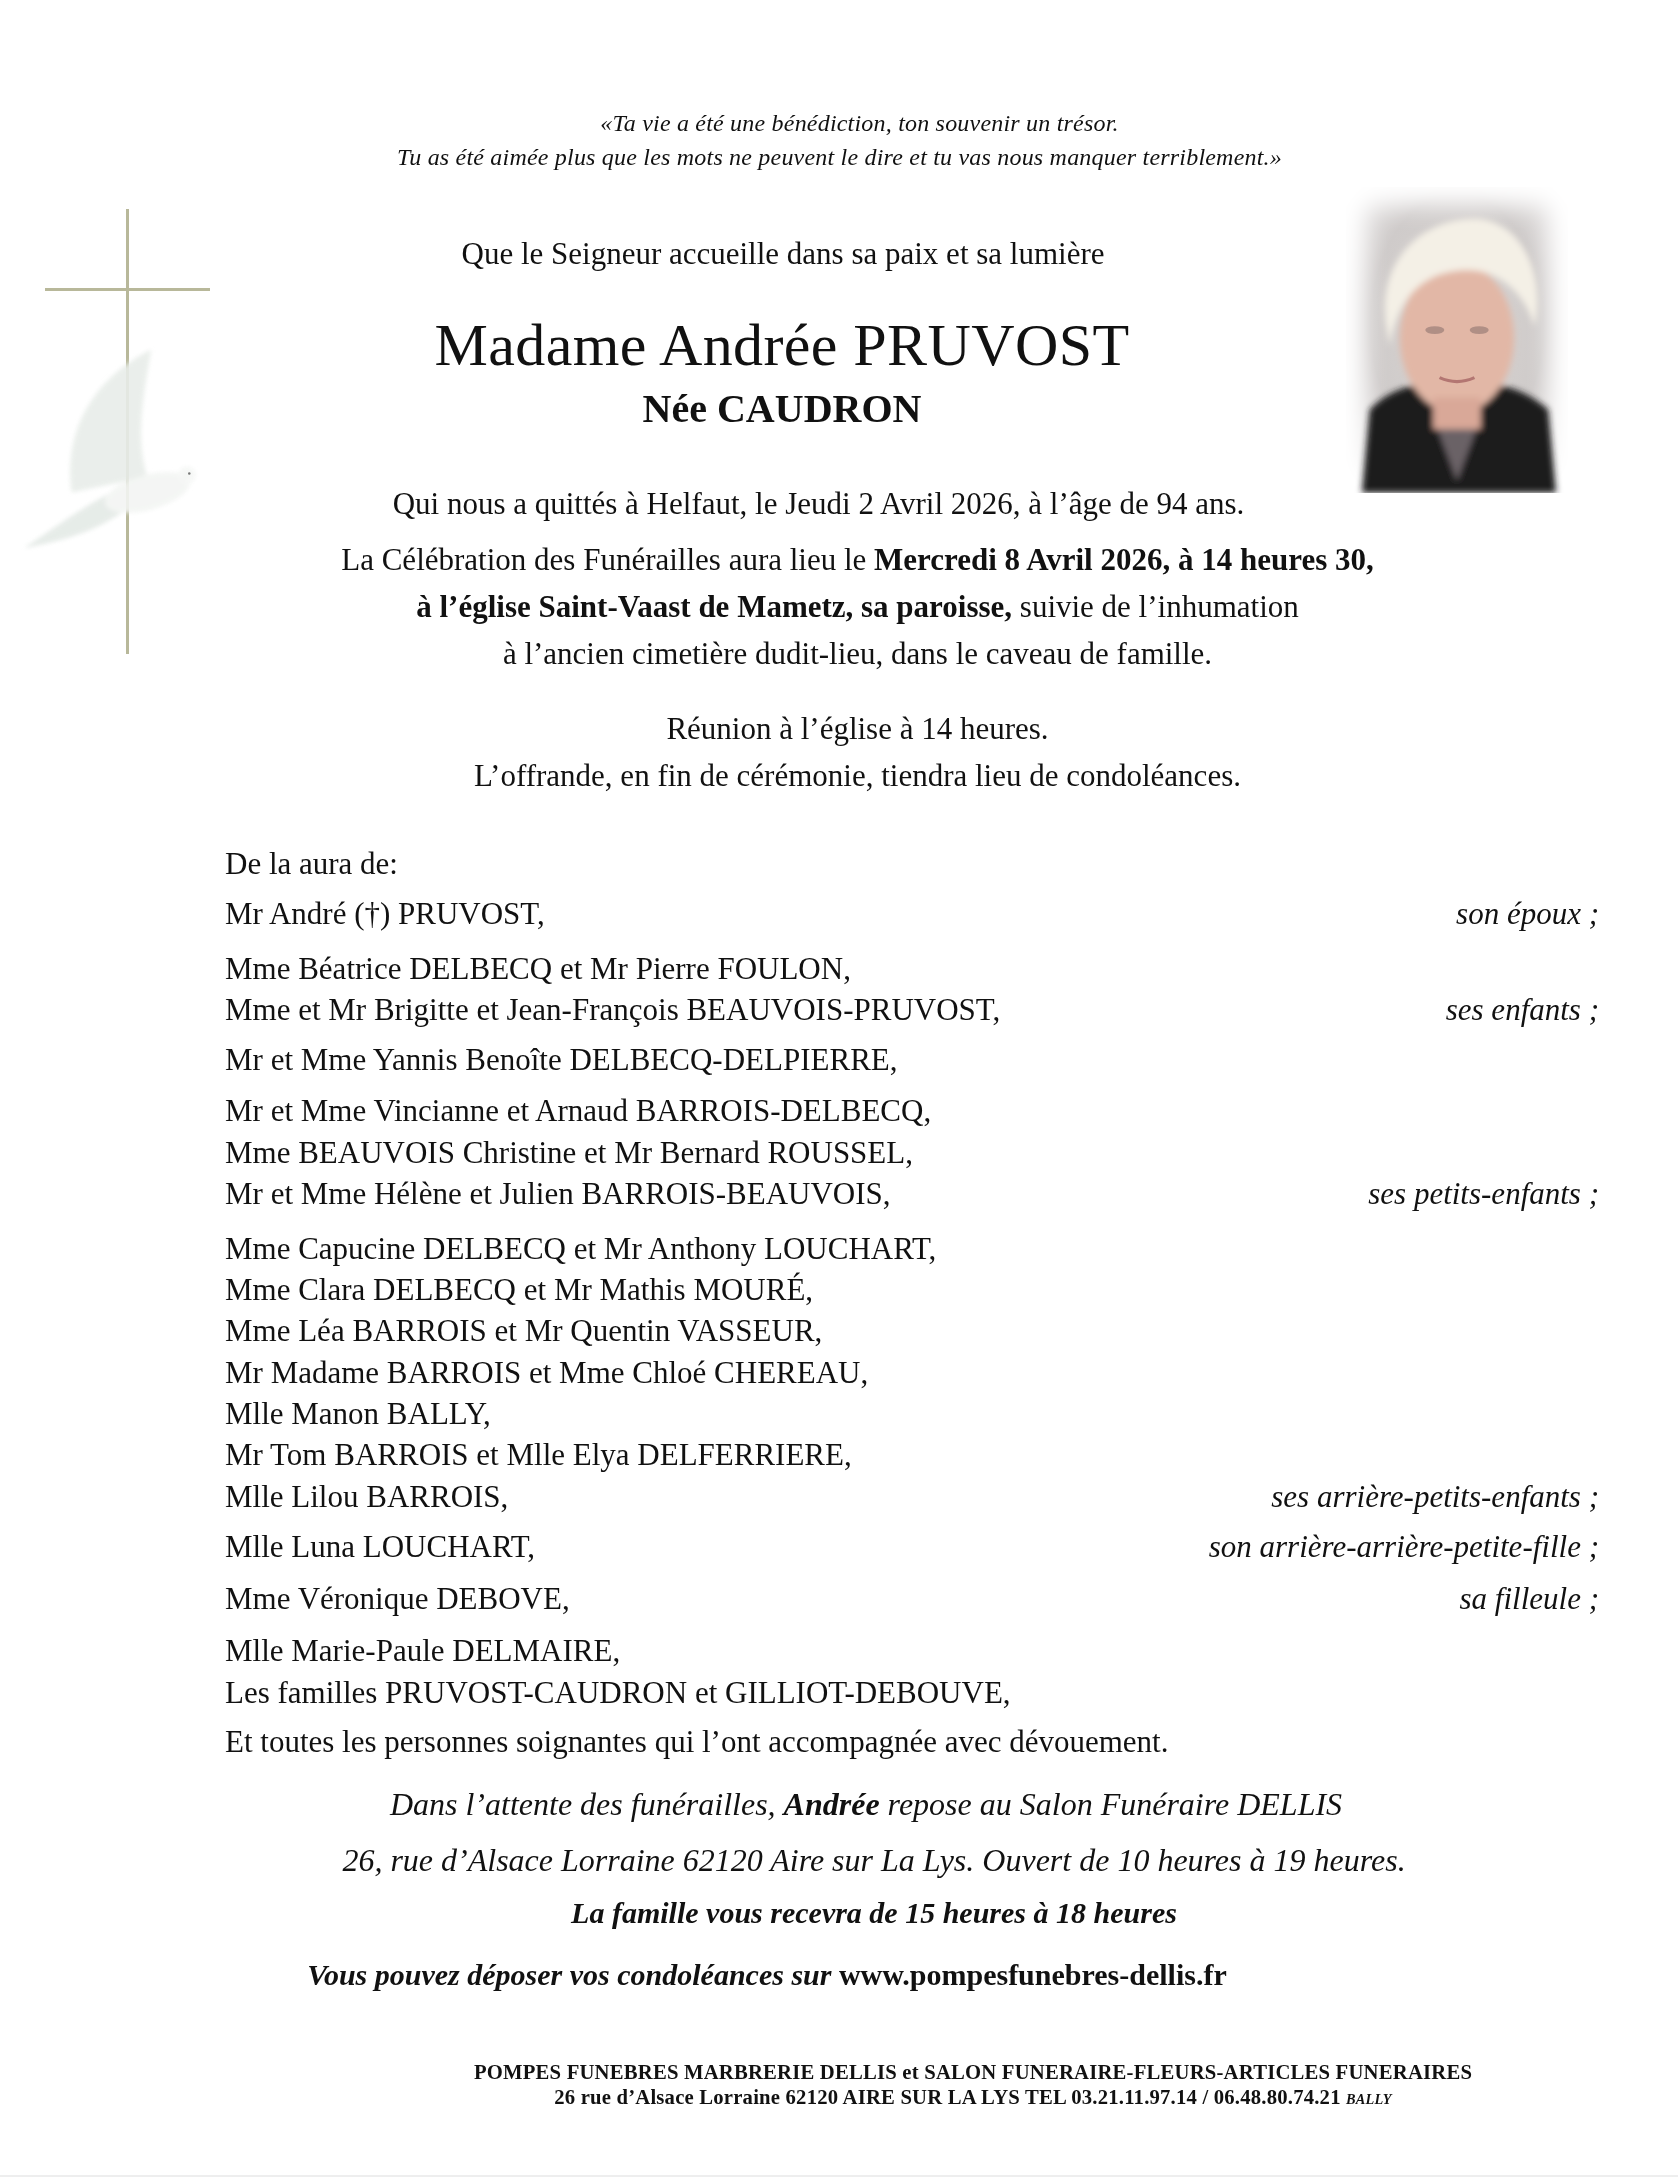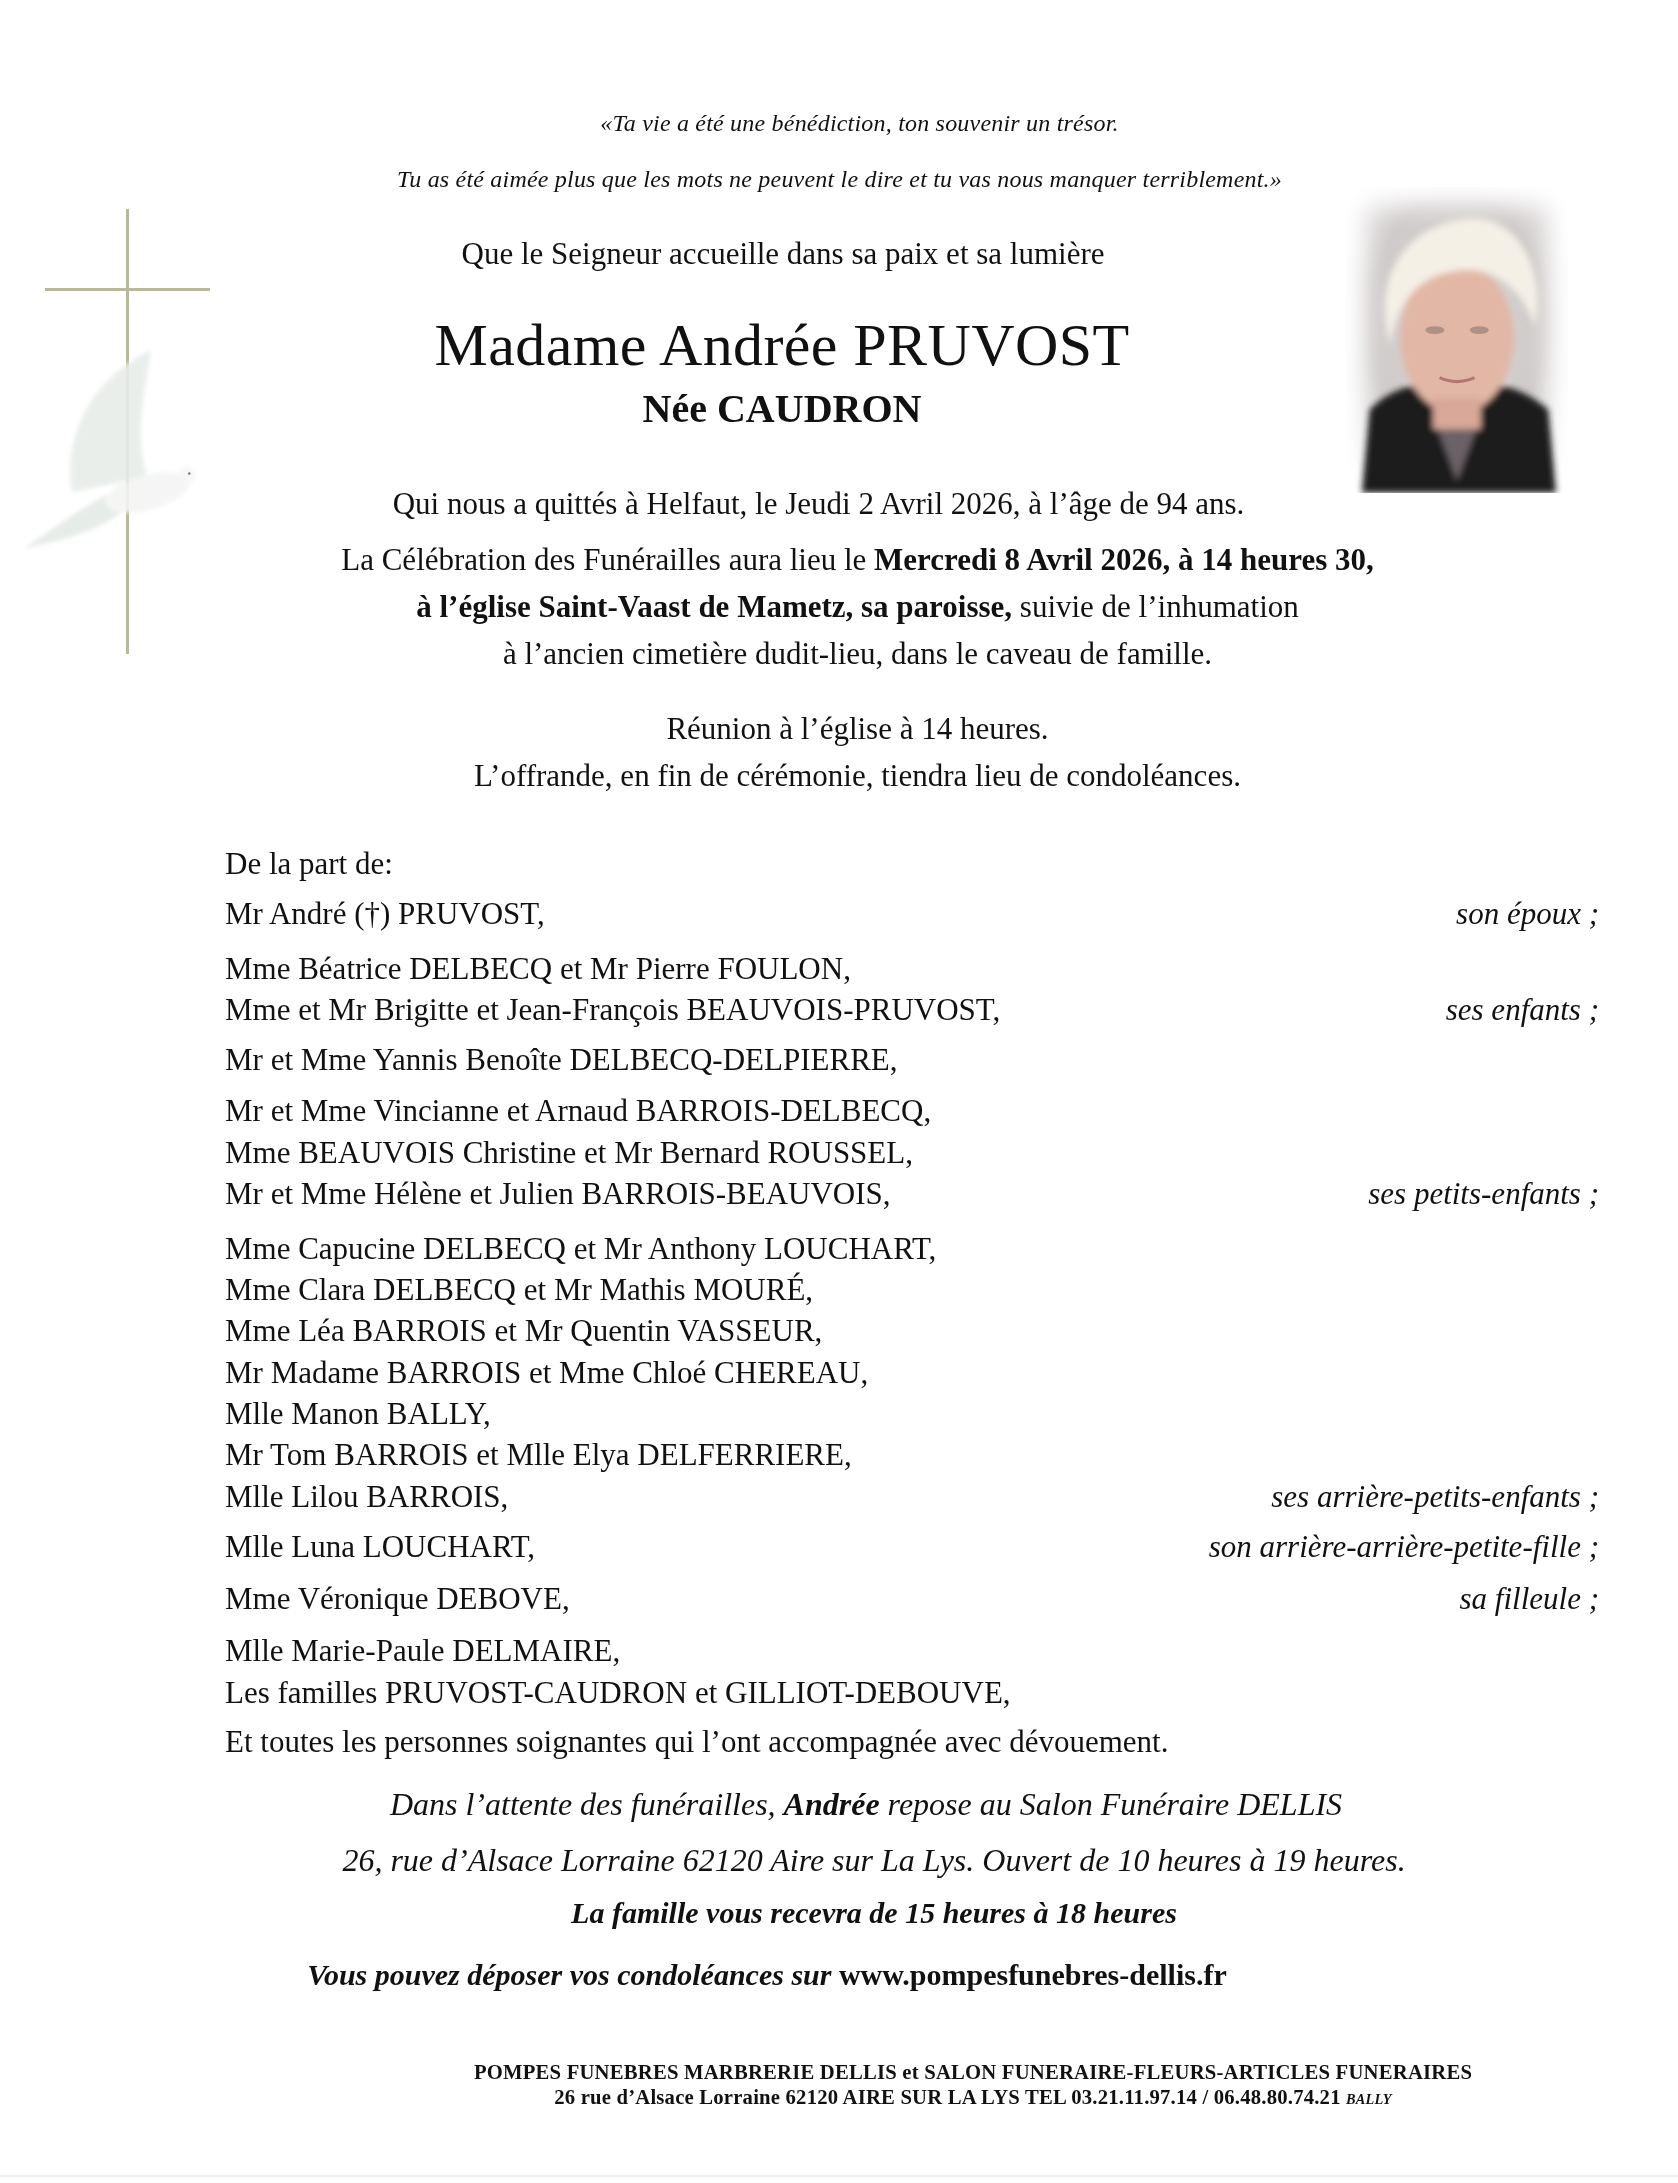--- a/index.html
+++ b/index.html
@@ -128,21 +128,21 @@
       top: 2175px;
       width: 1679px;
       height: 2.4px;
       background: #eeeeee;
     }
   </style>
 </head>
 <body>
 
 <div class="center-line quote" style="left:0; width:1679px; top:62px; padding-left:40px; box-sizing:border-box;">«Ta vie a été une bénédiction, ton souvenir un trésor.</div>
-<div class="center-line quote" style="left:0; width:1679px; top:118px; box-sizing:border-box;">Tu as été aimée plus que les mots ne peuvent le dire et tu vas nous manquer terriblement.»</div>
+<div class="center-line quote" style="left:0; width:1679px; top:96px; box-sizing:border-box;">Tu as été aimée plus que les mots ne peuvent le dire et tu vas nous manquer terriblement.»</div>
 
 <div class="cross-v"></div>
 <div class="cross-h"></div>
 <svg class="dove" viewBox="0 0 230 340">
   <defs>
     <filter id="soft" x="-20%" y="-20%" width="140%" height="140%">
       <feGaussianBlur stdDeviation="3"></feGaussianBlur>
     </filter>
   </defs>
   <g filter="url(#soft)" opacity="0.9">
@@ -195,21 +195,21 @@
 <div class="center-line body-line" style="left:222px; width:1271px; top:589px;">
   <b>à l’église Saint-Vaast de Mametz, sa paroisse,</b><span> suivie de l’inhumation</span>
 </div>
 <div class="center-line body-line" style="left:222px; width:1271px; top:636px;">à l’ancien cimetière dudit-lieu, dans le caveau de famille.</div>
 
 <div class="center-line body-line" style="left:222px; width:1271px; top:711px;">Réunion à l’église à 14 heures.</div>
 <div class="center-line body-line" style="left:222px; width:1271px; top:758px;">L’offrande, en fin de cérémonie, tiendra lieu de condoléances.</div>
 
 <div class="family" style="top:0; height:2183px;">
   <div class="fam-row" style="top:846px;">
-    <span class="fam-name">De la part de:</span>
+    <span class="fam-name">De la aura de:</span>
   </div>
 
   <div class="fam-row" style="top:896px;">
     <span class="fam-name">Mr André (†) PRUVOST,</span>
     <span class="fam-rel">son époux ;</span>
   </div>
   <div class="fam-row" style="top:951px;">
     <span class="fam-name">Mme Béatrice DELBECQ et Mr Pierre FOULON,</span>
     <span class="fam-rel"></span>
   </div>

